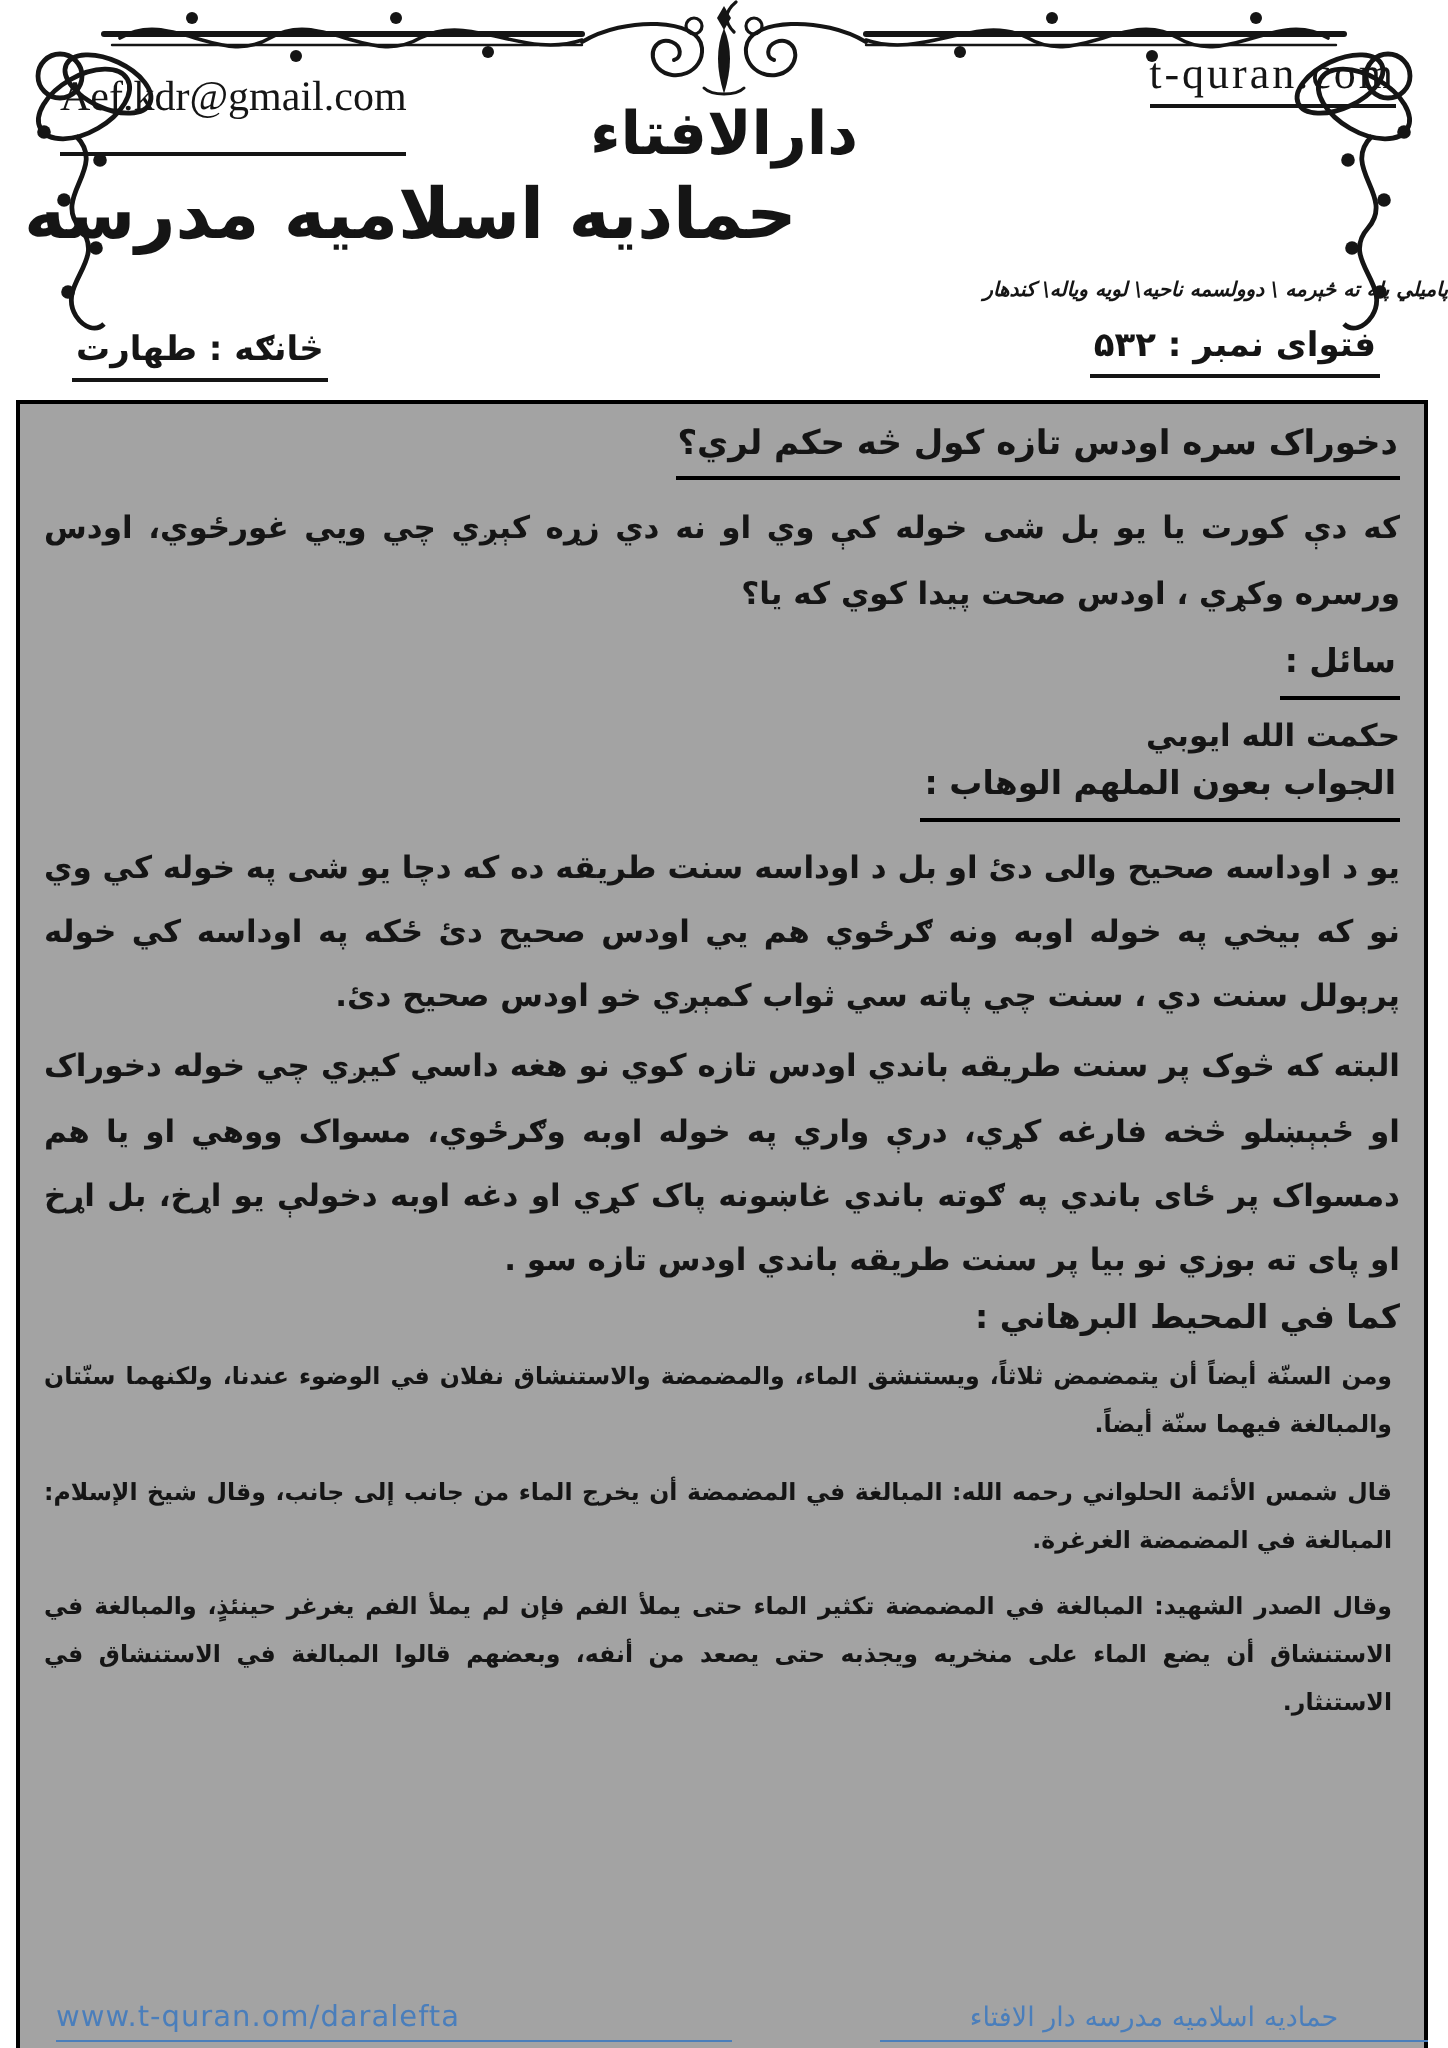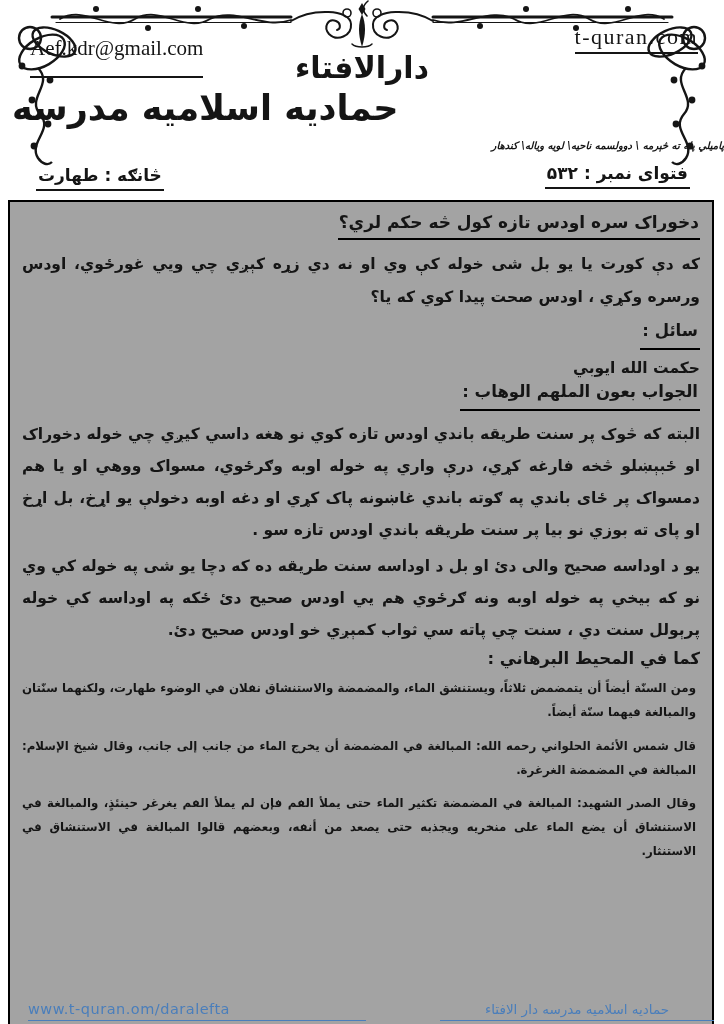--- a/index.html
+++ b/index.html
@@ -144,24 +144,24 @@
         <span class="q-title">دخوراک سره اودس تازه کول څه حکم لري؟</span>
       </div>
       <p class="q-body">که دې کورت يا يو بل شی خوله کې وي او نه دي زړه کېږي چي ويي غورځوي، اودس ورسره وکړي ، اودس صحت پيدا کوي که يا؟</p>
       <div>
         <span class="inline-label">سائل :</span>
       </div>
       <div class="asker">حکمت الله ايوبي</div>
       <div>
         <span class="inline-label">الجواب بعون الملهم الوهاب :</span>
       </div>
+      <p class="ans">يو د اوداسه صحيح والی دئ او بل د اوداسه سنت طريقه ده که دچا يو شی په خوله کي وي نو که بيخي په خوله اوبه ونه ګرځوي هم يي اودس صحيح دئ ځکه په اوداسه کي خوله پرېولل سنت دي ، سنت چي پاته سي ثواب کمېږي خو اودس صحيح دئ.</p>
       <p class="ans">البته که څوک پر سنت طريقه باندي اودس تازه کوي نو هغه داسي کيږي چي خوله دخوراک او ځبېښلو څخه فارغه کړي، درې واري په خوله اوبه وګرځوي، مسواک ووهي او يا هم دمسواک پر ځای باندي په ګوته باندي غاښونه پاک کړي او دغه اوبه دخولې يو اړخ، بل اړخ او پای ته بوزي نو بيا پر سنت طريقه باندي اودس تازه سو .</p>
-      <p class="ans">يو د اوداسه صحيح والی دئ او بل د اوداسه سنت طريقه ده که دچا يو شی په خوله کي وي نو که بيخي په خوله اوبه ونه ګرځوي هم يي اودس صحيح دئ ځکه په اوداسه کي خوله پرېولل سنت دي ، سنت چي پاته سي ثواب کمېږي خو اودس صحيح دئ.</p>
       <div class="ref-heading">کما في المحيط البرهاني :</div>
-      <p class="quote">ومن السنّة أيضاً أن يتمضمض ثلاثاً، ويستنشق الماء، والمضمضة والاستنشاق نفلان في الوضوء طهارت، ولكنهما سنّتان والمبالغة فيهما سنّة أيضاً.</p>
+      <p class="quote">ومن السنّة أيضاً أن يتمضمض ثلاثاً، ويستنشق الماء، والمضمضة والاستنشاق نفلان في الوضوء عندنا، ولكنهما سنّتان والمبالغة فيهما سنّة أيضاً.</p>
       <p class="quote">قال شمس الأئمة الحلواني رحمه الله: المبالغة في المضمضة أن يخرج الماء من جانب إلى جانب، وقال شيخ الإسلام: المبالغة  في المضمضة الغرغرة.</p>
       <p class="quote">وقال الصدر الشهيد: المبالغة في المضمضة تكثير الماء حتى يملأ الفم فإن لم يملأ الفم يغرغر حينئذٍ، والمبالغة في الاستنشاق أن يضع الماء على منخريه ويجذبه حتى يصعد من أنفه، وبعضهم قالوا المبالغة في الاستنشاق في الاستنثار.</p>
 
     </div>
 
   </div>
 
   <div class="footer">
     <a class="footer-link url">www.t-quran.om/daralefta</a>
     <a class="footer-link name">حماديه اسلاميه مدرسه دار الافتاء</a>

